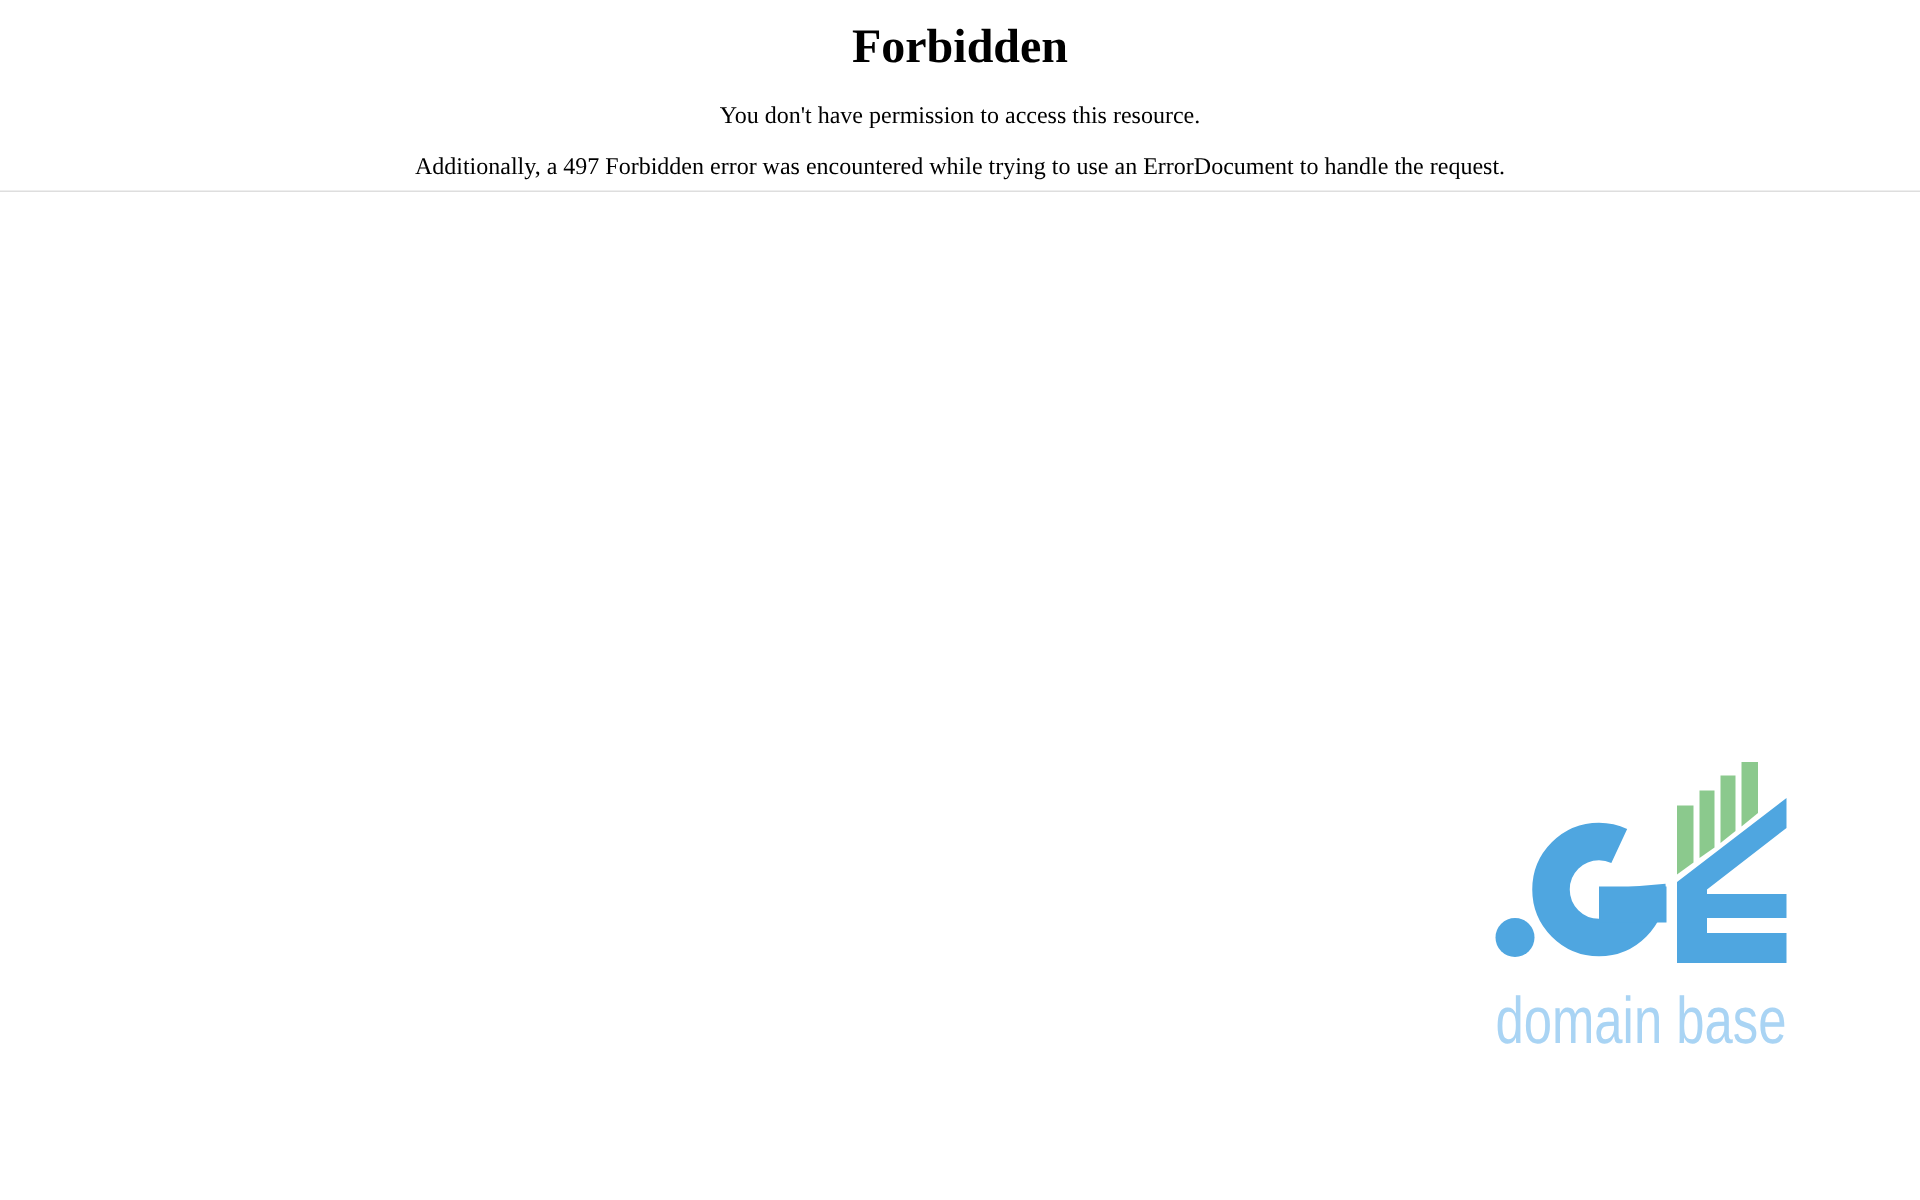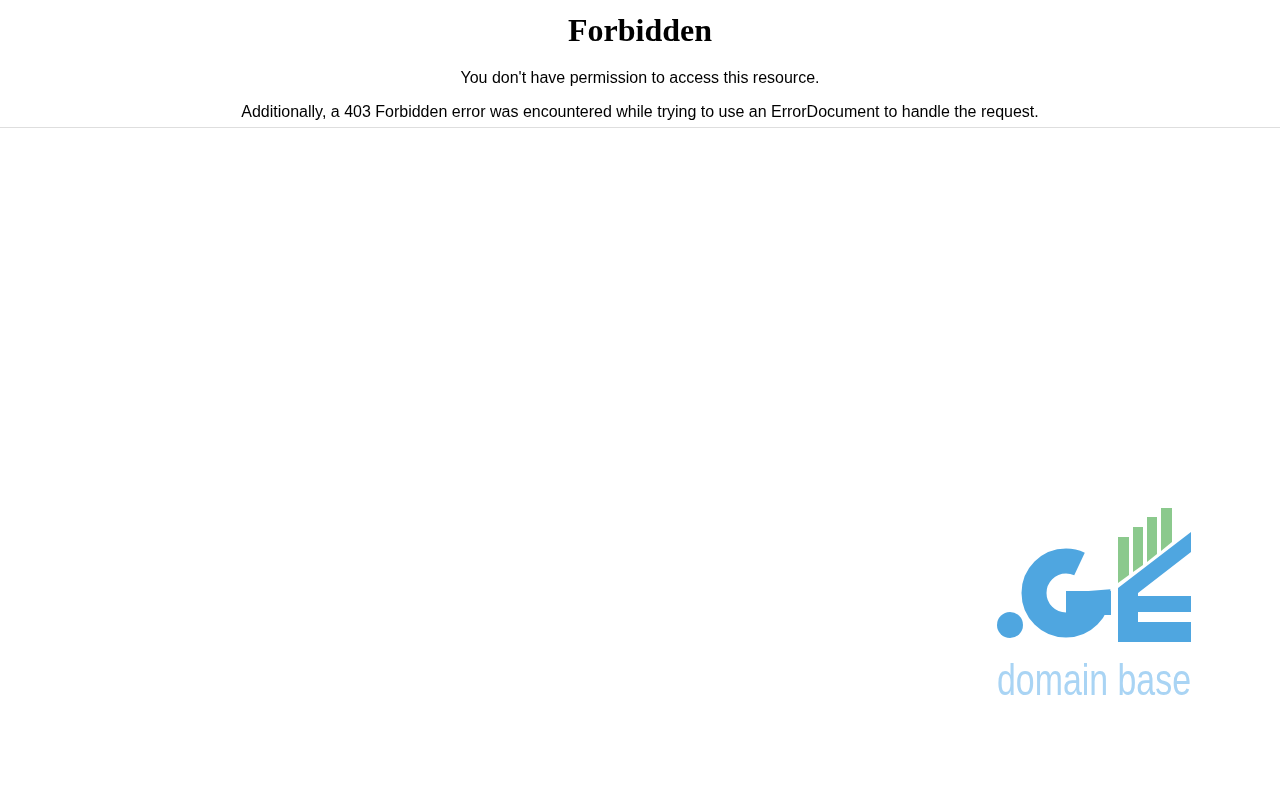--- a/index.html
+++ b/index.html
@@ -16,21 +16,21 @@
   .content { padding: 0 8px; text-align: center; }
   h1.page-heading {
     font-size: 32px;
     font-weight: bold;
     margin: 12px 0 20px 0;
     font-family: "Liberation Serif", serif;
   }
   p.msg {
     font-size: 16px;
     margin: 16px 0;
-    font-family: Liberation Sans, sans-serif;
+    font-family: Liberation Serif, serif;
   }
   .rule {
     position: absolute;
     left: 0;
     right: 0;
     top: 127px;
     height: 0;
     border: none;
     border-top: 1px solid #dedede;
     margin: 0;
@@ -48,21 +48,21 @@
     font-family: "Liberation Sans", sans-serif;
     font-weight: 400;
   }
 </style>
 </head>
 <body>
 
 <div class="content">
   <h1 class="page-heading">Forbidden</h1>
   <p class="msg">You don't have permission to access this resource.</p>
-  <p class="msg">Additionally, a 403 Forbidden error was encountered while trying to use an ErrorDocument to handle the request.</p>
+  <p class="msg">Additionally, a 497 Forbidden error was encountered while trying to use an ErrorDocument to handle the request.</p>
 </div>
 
 <hr class="rule">
 
 <div class="logo-wrap">
   <svg viewBox="0 0 200 200" xmlns="http://www.w3.org/2000/svg" role="img" aria-label=".GE domain base">
 
     <circle cx="15" cy="120" r="13" fill="#4FA6E0"></circle>
 
     <circle cx="71" cy="88" r="32" fill="none" stroke-width="25" pathLength="360" stroke-dasharray="300 60" stroke-dashoffset="5" stroke="#4FA6E0"></circle>

